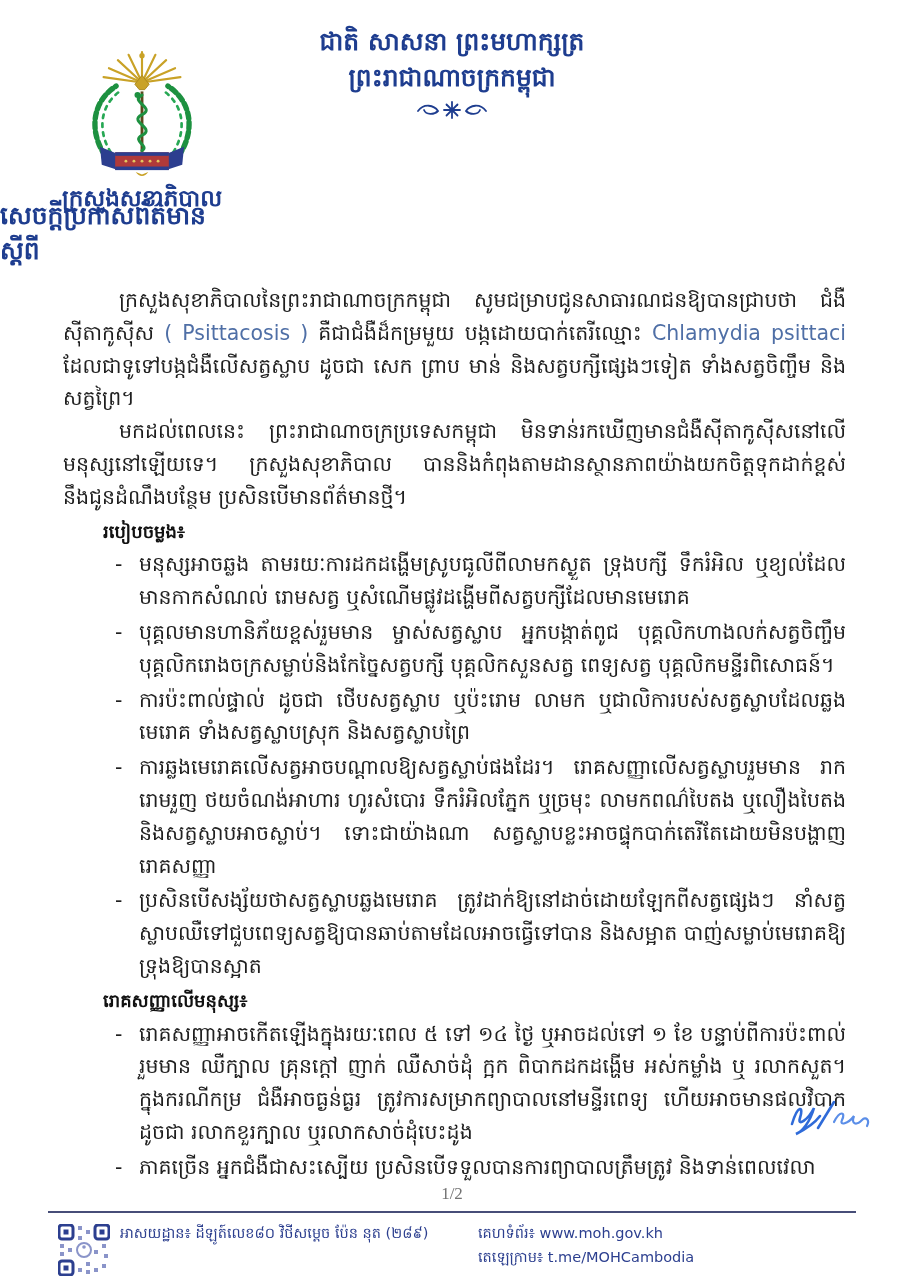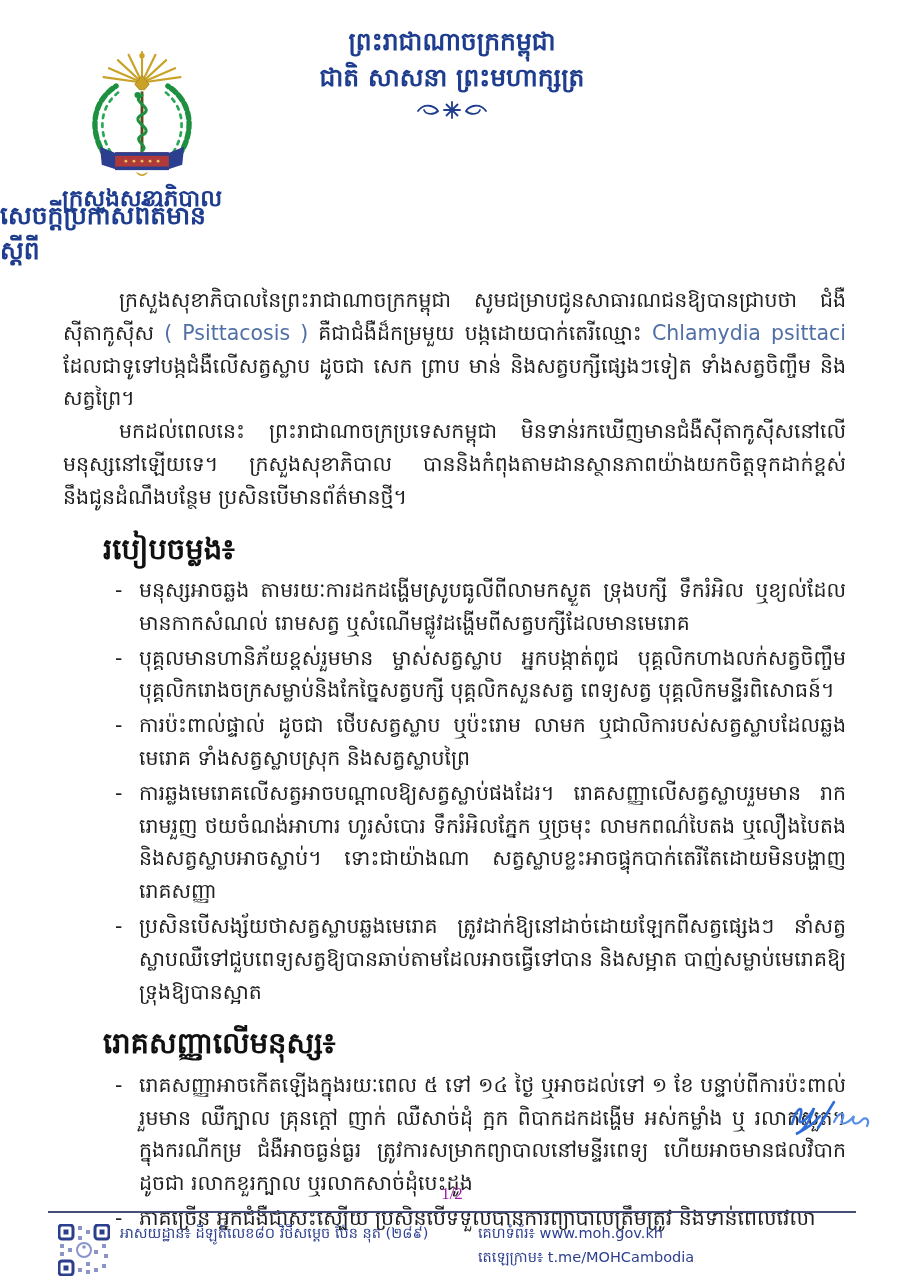--- a/index.html
+++ b/index.html
@@ -17,48 +17,48 @@
   .logo-block{position:absolute;left:42px;top:46px;width:200px;text-align:center;}
   .ministry-name{font-size:23px;font-weight:bold;color:#1e3d8f;margin-top:2px;}
   
   .title-block{margin-top:2px;}
   .title-line{font-size:25px;font-weight:bold;color:#1e3d8f;line-height:1.4;}
   .title-latin{font-weight:normal;font-size:22px;color:#2d4d92;}
   
   .doc-body{padding:16px 58px 0 63px;font-size:20.5px;line-height:1.6;}
   .para{margin:0;text-align:justify;text-indent:56px;}
   .latin-blue{color:#4f6fa6;}
-  .section-heading{margin:12px 0 2px 40px;font-size:29px;font-weight:bold;color:#111;}
+  .section-heading{margin:4px 0 2px 40px;font-size:18px;font-weight:bold;color:#111;}
   ul.bullets{list-style:none;margin:0;padding:0 0 0 72px;}
   ul.bullets li{position:relative;text-align:justify;margin:0 0 2px 4px;}
   ul.bullets li::before{content:"-";position:absolute;left:-24px;top:0;color:#1f1f1f;}
   
   .signature{position:absolute;left:788px;top:1094px;}
   
   .page-number{position:absolute;top:1184px;left:0;width:100%;text-align:center;
-    font-size:17px;color:#a21caf;font-family:"Liberation Serif","DejaVu Serif",serif;}
+    font-size:17px;color:#737373;font-family:"Liberation Serif","DejaVu Serif",serif;}
   .footer{position:absolute;top:1211px;left:0;right:0;}
   .footer-rule{border-top:2.5px solid #474e78;margin:0 48px;}
   .footer-cols{display:flex;align-items:flex-start;padding:9px 30px 0 58px;
     color:#2c3f8f;font-size:14.5px;line-height:1.65;}
   .footer-col1{display:flex;gap:10px;width:420px;}
   .footer-col2{width:230px;}
   .footer-col3{flex:1;}
   .qr-wrap{flex:0 0 auto;padding-top:2px;}
 </style>
 </head>
 <body>
 
 <div class="page">
 
   <div class="header">
 
     <div class="kingdom-block">
+      <div class="kingdom-line">ជាតិ សាសនា ព្រះមហាក្សត្រ</div>
       <div class="kingdom-line">ព្រះរាជាណាចក្រកម្ពុជា</div>
-      <div class="kingdom-line">ជាតិ សាសនា ព្រះមហាក្សត្រ</div>
       <div class="ornament">
         <svg width="96" height="22" viewBox="0 0 96 22">
           <g stroke="#1e3d8f" stroke-width="1.8" fill="none" stroke-linecap="round">
             <path d="M14,12 C20,4 30,6 34,12 C30,16 22,16 20,11"></path>
             <path d="M82,12 C76,4 66,6 62,12 C66,16 74,16 76,11"></path>
             <g>
               <line x1="48" y1="3" x2="48" y2="19"></line>
               <line x1="40" y1="11" x2="56" y2="11"></line>
               <line x1="42.5" y1="5.5" x2="53.5" y2="16.5"></line>
               <line x1="53.5" y1="5.5" x2="42.5" y2="16.5"></line>

